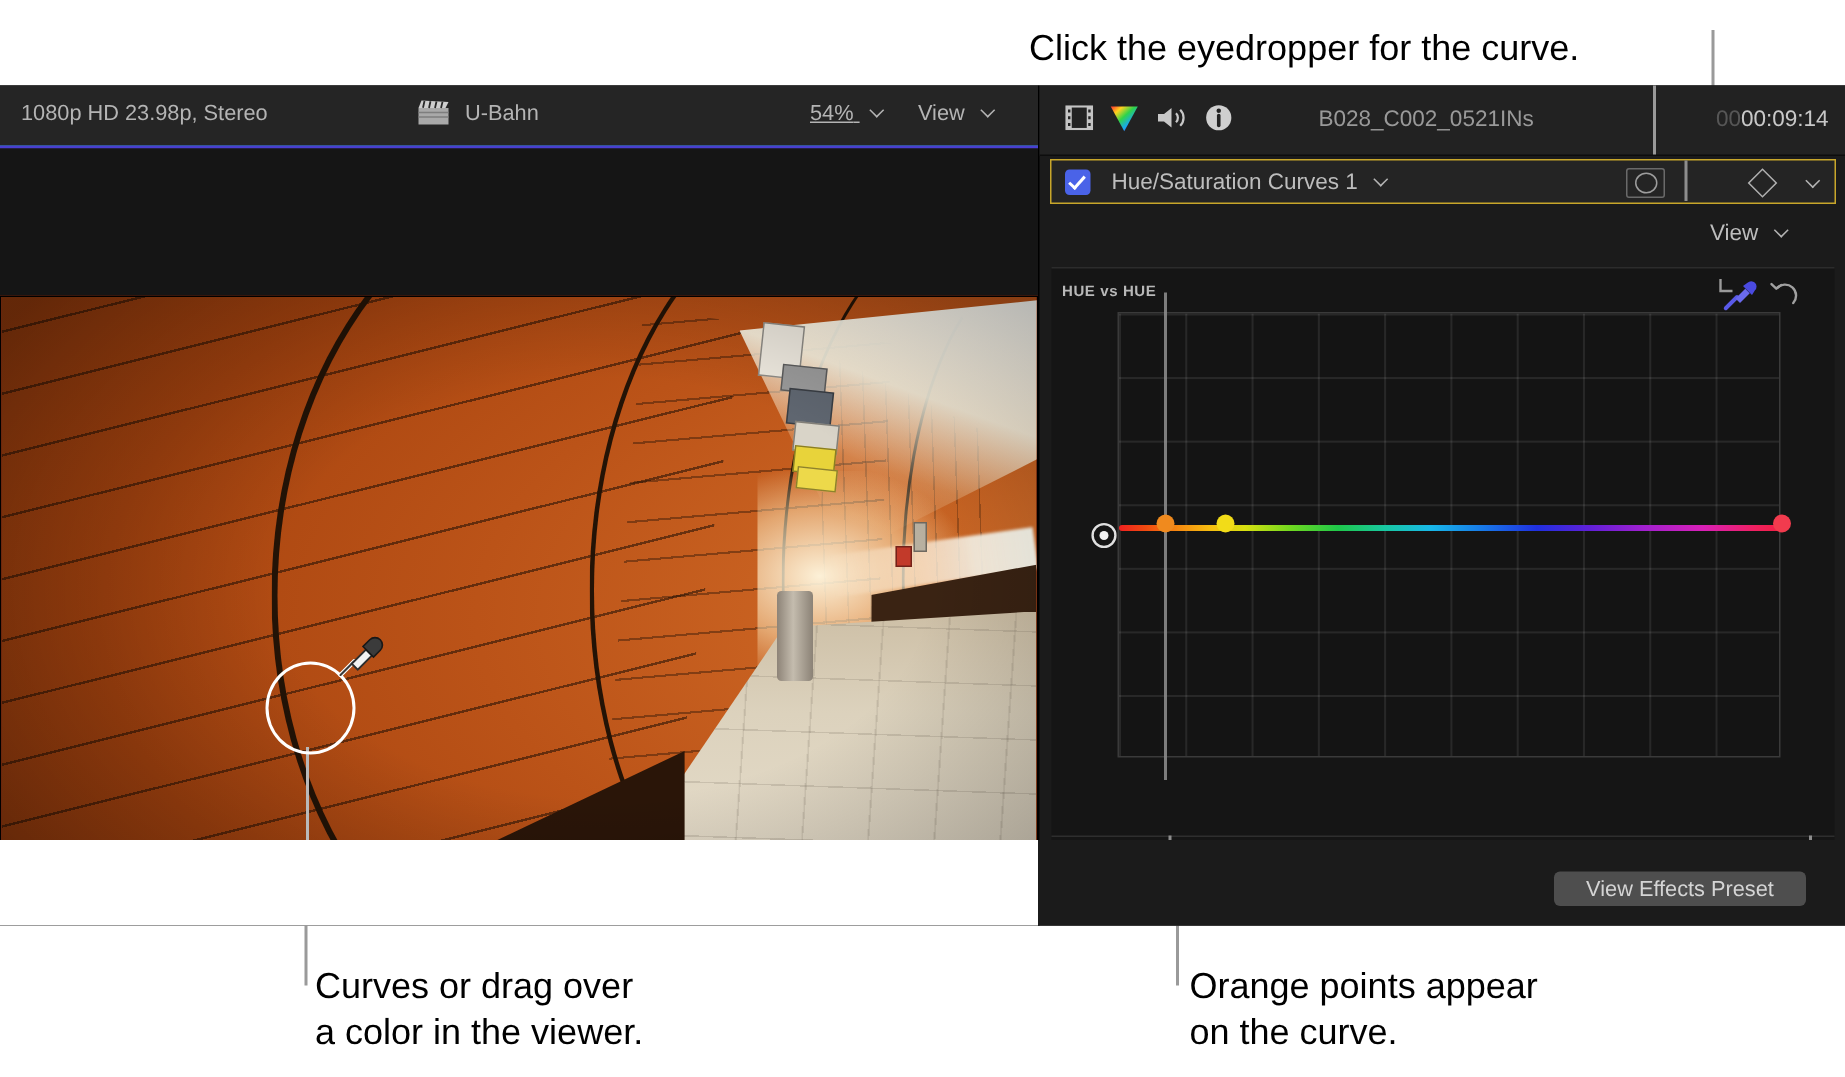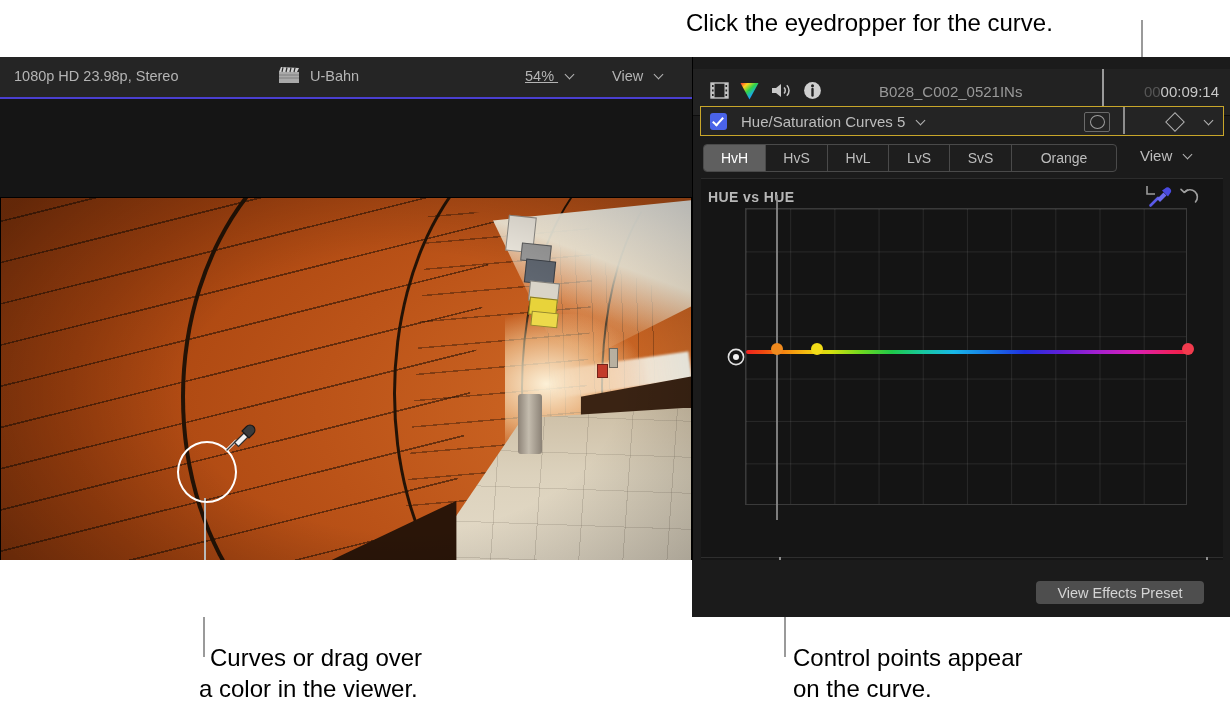--- a/index.html
+++ b/index.html
@@ -15,21 +15,21 @@
   #app{position:absolute;left:0;top:57px;width:1230px;height:560px;background:#1b1b1b;}
 
   
   #viewer-pane{position:absolute;left:0;top:0;width:692px;height:560px;background:#1b1b1b;}
   #viewer-topbar{position:absolute;left:0;top:0;width:692px;height:40px;background:#252525;
       border-bottom:1px solid #14b8a6;}
   #viewer-topbar .tb-text{position:absolute;top:11px;color:#b4b4b4;font-size:14.5px;}
   #vt-info{left:14px;}
   #vt-clapper{left:278px;top:8px;}
   #vt-title{left:310px;}
-  #vt-zoom{left:525px;text-decoration:underline;}
+  #vt-zoom{left:540px;text-decoration:underline;}
   #vt-view{left:612px;}
   .chev{display:inline-block;width:11px;height:11px;position:relative;margin-left:7px;}
   .chev:after{content:"";position:absolute;left:1px;top:1px;width:6px;height:6px;
       border-right:1.6px solid #b4b4b4;border-bottom:1.6px solid #b4b4b4;
       transform:rotate(45deg);}
 
   #blueline{position:absolute;left:0;top:40px;width:692px;height:2px;background:#4a3fd0;}
   #viewer-gap{position:absolute;left:0;top:42px;width:692px;height:98px;background:#151515;}
 
   
@@ -102,21 +102,21 @@
   #bb-retime{left:140px;}
   #bb-play{left:222px;}
   #bb-tc{left:240px;color:#5d5d5d;font-size:25px;letter-spacing:.4px;}
   #bb-tc b{color:#c8c8c8;font-weight:normal;}
   #bb-pause{left:440px;}
   #bb-full{left:658px;}
 
   
   #inspector{position:absolute;left:692px;top:0;width:538px;height:560px;background:#1b1b1b;
       border-left:1px solid #000;box-sizing:border-box;}
-  #insp-top{position:absolute;left:0;top:12px;width:538px;height:46px;background:#222;
+  #insp-top{position:absolute;left:0;top:0;width:538px;height:46px;background:#222;
       border-bottom:1px solid #0d0d0d;}
   #insp-top .ic{position:absolute;top:12px;}
   #ic-film{left:17px;}
   #ic-color{left:46px;}
   #ic-audio{left:77px;}
   #ic-info{left:110px;}
   #insp-clipname{position:absolute;left:186px;top:14px;color:#999;font-size:15px;}
   #insp-tc{position:absolute;right:12px;top:14px;font-size:15px;color:#c8c8c8;}
   #insp-tc .dim{color:#565656;}
   #insp-playhead{position:absolute;left:409px;top:0;width:2px;height:46px;background:#9a9a9a;}
@@ -141,21 +141,21 @@
       border:1px solid #4a4a4a;border-radius:4px;overflow:hidden;background:#1e1e1e;}
   #tabs .tab{display:flex;align-items:center;justify-content:center;height:26px;
       color:#bdbdbd;font-size:14px;border-right:1px solid #4a4a4a;box-sizing:border-box;}
   #tabs .tab:last-child{border-right:none;}
   #tabs .tab.sel{background:#5f5f5f;color:#fff;}
   #tabview{position:absolute;left:447px;top:90px;color:#bdbdbd;font-size:15px;}
 
   
   #graph-panel{position:absolute;left:8px;top:121px;width:522px;height:429px;background:#151515;
       border-top:1px solid #2c2c2c;}
-  #graph-title{position:absolute;left:7px;top:10px;color:#b8b8b8;font-size:14px;
+  #graph-title{position:absolute;left:7px;top:10px;color:#b8b8b8;font-size:10px;
       font-weight:bold;letter-spacing:.4px;}
   #eyedrop-btn{position:absolute;left:445px;top:6px;width:26px;height:24px;}
   #reset-btn{position:absolute;left:478px;top:7px;width:20px;height:20px;}
 
   #plot{position:absolute;left:44px;top:29px;width:442px;height:297px;
       background:#141414;border:1px solid #3a3a3a;box-sizing:border-box;
       background-image:
         linear-gradient(to right, rgba(255,255,255,0.085) 1px, transparent 1px),
         linear-gradient(to bottom, rgba(255,255,255,0.085) 1px, transparent 1px);
       background-size:44.2px 42.4px;}
@@ -182,28 +182,28 @@
 
   #save-preset{position:absolute;left:1036px;top:581px;width:168px;height:23px;
       background:#4e4e4e;border-radius:4px;color:#d4d4d4;font-size:14.5px;
       display:flex;align-items:center;justify-content:center;}
   #insp-footer{position:absolute;left:692px;top:560px;width:538px;height:57px;background:#1b1b1b;}
   #viewer-footer{position:absolute;left:0;top:560px;width:692px;height:57px;background:#fff;}
 </style>
 </head>
 <body>
 
-<div class="anno" style="left:686px;top:8px;">Click the eyedropper for the curve.</div>
+<div class="anno" style="left:686px;top:18px;">Click the eyedropper for the curve.</div>
 <div class="leader" style="left:1141px;top:20px;height:190px;"></div>
 
 <div class="anno" style="left:210px;top:643px;">Curves or drag over</div>
-<div class="anno" style="left:199px;top:674px;">a color in the viewer.</div>
+<div class="anno" style="left:210px;top:674px;">a color in the viewer.</div>
 <div class="leader" style="left:203px;top:617px;height:40px;"></div>
 
-<div class="anno" style="left:793px;top:643px;">Control points appear</div>
+<div class="anno" style="left:793px;top:643px;">Orange points appear</div>
 <div class="anno" style="left:793px;top:674px;">on the curve.</div>
 <div class="leader" style="left:784px;top:617px;height:40px;"></div>
 
 <div id="app">
 
   <div id="viewer-pane">
 
     <div id="viewer-topbar">
       <div class="tb-text" id="vt-info">1080p HD 23.98p, Stereo</div>
       <div id="vt-clapper" style="position:absolute;">
@@ -379,39 +379,31 @@
       <div id="insp-clipname">B028_C002_0521INs</div>
       <div id="insp-playhead"></div>
       <div id="insp-tc">
         <span class="dim">00</span><span>00:09:14</span>
       </div>
     </div>
 
     <div id="fx-row">
       <div id="fx-check"></div>
       <div id="fx-name">
-        <span>Hue/Saturation Curves 5</span>
+        <span>Hue/Saturation Curves 1</span>
         <span class="chev"></span>
       </div>
       <div id="fx-mask">
           <i></i>
         </div>
       <div id="fx-div"></div>
       <div id="fx-diamond"></div>
       <span class="chev" id="fx-chev"></span>
     </div>
 
-    <div id="tabs">
-        <div class="tab sel" style="width: 62px;">HvH</div>
-        <div class="tab" style="width: 62px;">HvS</div>
-        <div class="tab" style="width: 61px;">HvL</div>
-        <div class="tab" style="width: 61px;">LvS</div>
-        <div class="tab" style="width: 62px;">SvS</div>
-        <div class="tab" style="width: 104px;">Orange</div>
-      </div>
     <div id="tabview">
       <span>View</span>
       <span class="chev"></span>
     </div>
 
     <div id="graph-panel">
       <div id="graph-title">HUE vs HUE</div>
 
       <div id="eyedrop-btn">
         <svg width="26" height="24" viewBox="0 0 26 24">

